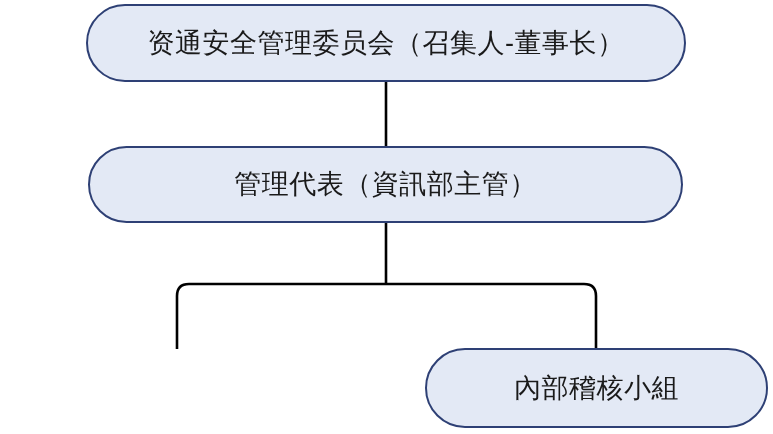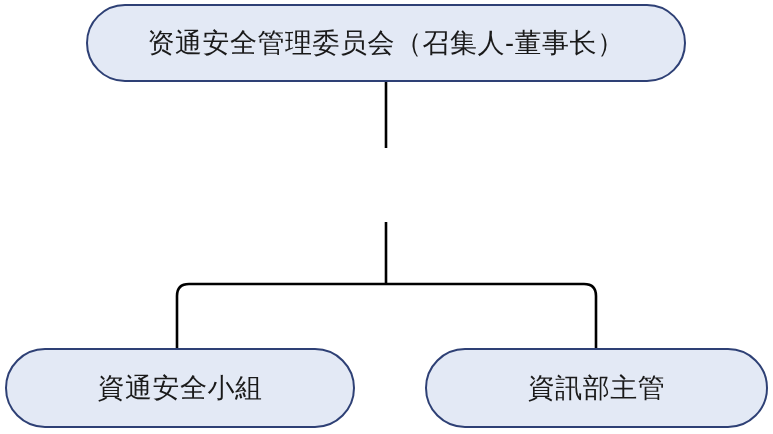--- a/index.html
+++ b/index.html
@@ -107,22 +107,22 @@
              Q 177 284 189 284
              L 584 284
              Q 596 284 596 296
              L 596 349" fill="none" stroke="#000000" stroke-width="2.6" stroke-linecap="butt"></path>
   </svg>
 
   <div class="node" id="node-committee">
     <span class="node-label">资通安全管理委员会（召集人-董事长）</span>
   </div>
 
-
-  <div class="node" id="node-security-team">
-    <span class="node-label">資通安全小組</span>
+  <div class="node" id="node-management-rep">
+    <span class="node-label">管理代表（資訊部主管）</span>
   </div>
 
+
   <div class="node" id="node-audit-team">
-    <span class="node-label">資訊部主管</span>
+    <span class="node-label">內部稽核小組</span>
   </div>
 
 </div>
 
 </body></html>

